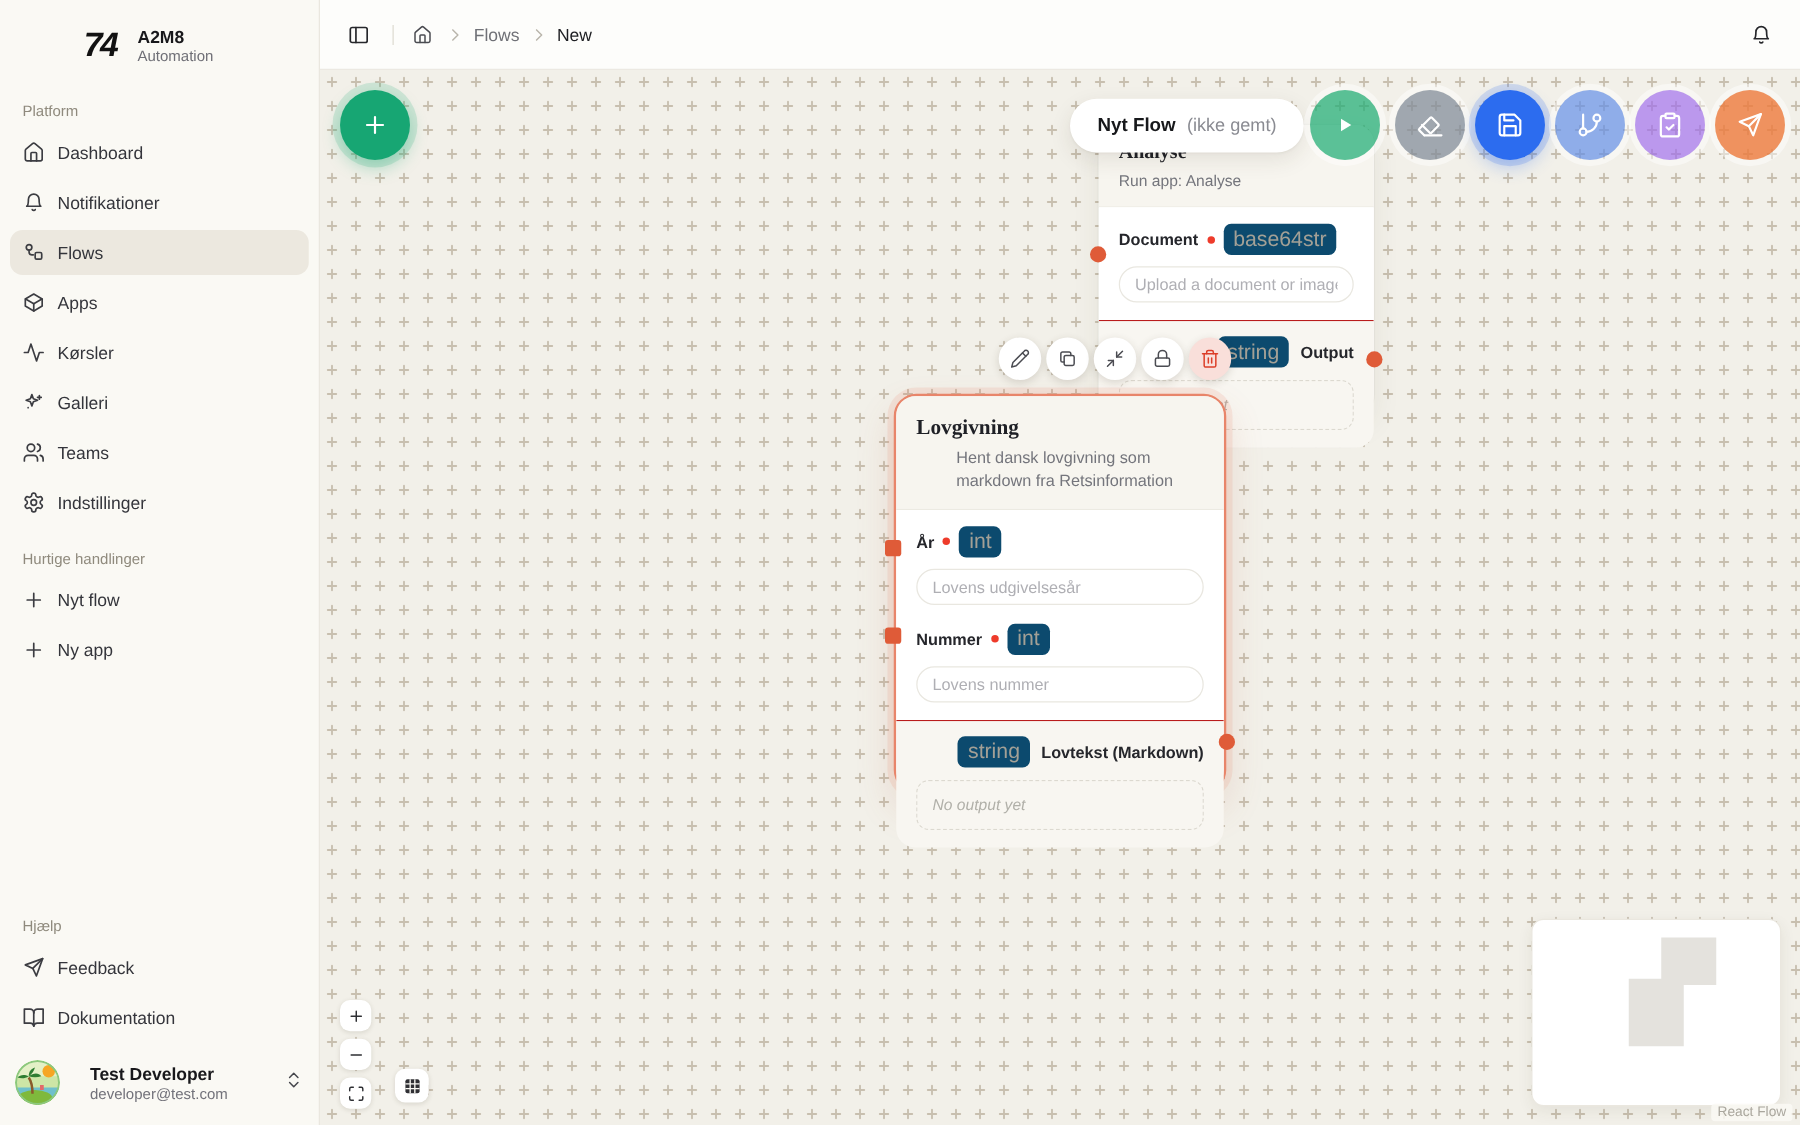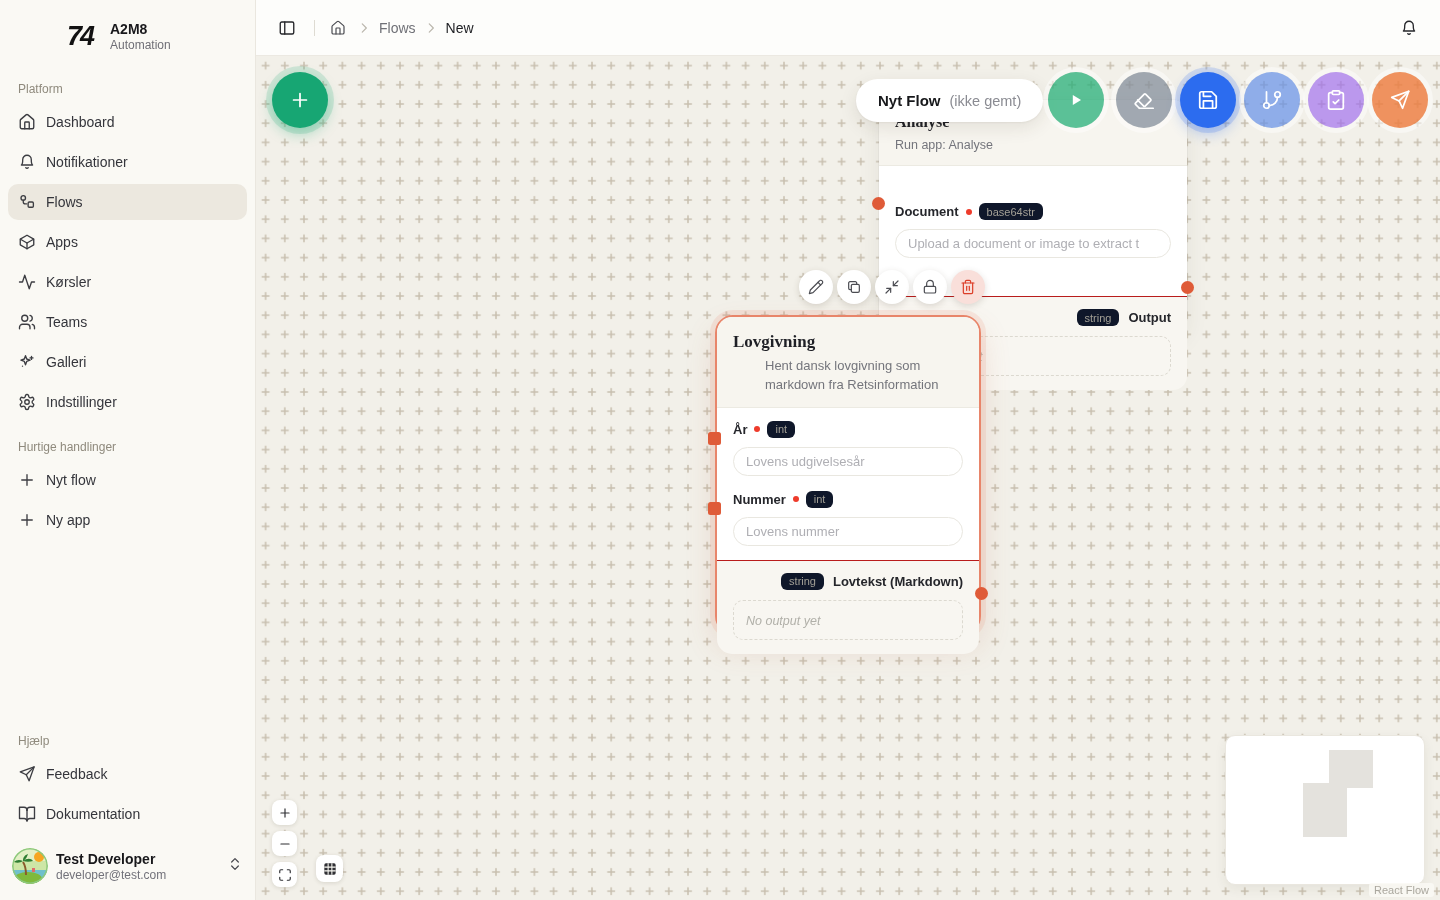--- a/index.html
+++ b/index.html
@@ -12,21 +12,21 @@
   .brand { display:flex; align-items:center; gap:10px; padding:16px 16px 10px; }
   .logo { width:40px; height:40px; display:flex; align-items:center; justify-content:center; font-weight:900; font-size:27px; letter-spacing:-2px; color:#121212; font-style:italic;margin-left:44px; }
   .brand-text .brand-name { font-size:14px; font-weight:700; color:#18181B; }
   .brand-text .brand-sub { font-size:12px; color:#6F6F76; margin-top:1px; }
   .nav-label { font-size:12px; color:#8F8A7D; padding:0 18px; margin:16px 0 8px; }
   .nav-list { padding:0 8px; }
   .nav-item { display:flex; align-items:center; gap:10px; height:36px; padding:0 10px; border-radius:10px; font-size:14px; color:#34353B; margin-bottom:4px; cursor:pointer; }
   .nav-item.active { background:#ECE8DF; }
   .nav-item svg { width:18px; height:18px; stroke:#3C3D42; stroke-width:1.8; fill:none; stroke-linecap:round; stroke-linejoin:round; flex-shrink:0; }
   .help-block { margin-top:auto; }
-  .user-row { display:flex; align-items:center; gap:8px; padding:12px 12px 16px; }
+  .user-row { display:flex; align-items:center; gap:24px; padding:12px 12px 16px; }
   .avatar { width:36px; height:36px; border-radius:50%; overflow:hidden; flex-shrink:0; }
   .user-meta { flex:1; min-width:0; }
   .user-name { font-size:14px; font-weight:700; color:#18181B; }
   .user-email { font-size:12px; color:#72727A; margin-top:1px; white-space:nowrap; }
   .chevrons svg { width:16px; height:16px; stroke:#45464C; stroke-width:1.8; fill:none; stroke-linecap:round; stroke-linejoin:round; }
 
   
   .main { flex:1; display:flex; flex-direction:column; }
   .topbar { height:56px; background:#FDFDFB; border-bottom:1px solid #ECE9E2; display:flex; align-items:center; padding:0 16px; }
   .icon-btn { width:30px; height:30px; border:none; background:transparent; display:flex; align-items:center; justify-content:center; border-radius:6px; cursor:pointer; }
@@ -60,31 +60,31 @@
 
   
   .node { position:absolute; background:#FFFFFF; border-radius:15px; display:flex; flex-direction:column; }
   .node-header { background:#F7F5EF; border-bottom:1px solid #ECEAE2; border-radius:14px 14px 0 0; padding:13px 16px 11px; }
   .node-title { font-family:"Liberation Serif","DejaVu Serif",serif; font-weight:700; color:#1F2026; }
   .node-sub { font-size:12.5px; color:#74757C; margin-top:5px; line-height:1.45; }
   .node-body { background:#FFFFFF; padding:13px 16px 14px; flex:1; }
   .frow { display:flex; align-items:center; gap:7px; }
   .flabel { font-size:13px; font-weight:700; color:#25262B; }
   .req-dot { width:6px; height:6px; border-radius:50%; background:#EE3B2B; }
-  .type-badge { background:#0f172a; color:#A3A096; font-size:11px; padding:2.5px 8px; border-radius:6px; }
+  .type-badge { background:#0c4a6e; color:#A3A096; font-size:17px; padding:2.5px 8px; border-radius:6px; }
   .pill-input { margin-top:9px; height:29px; border:1px solid #E9E7E0; border-radius:15px; padding:0 12px; display:flex; align-items:center; background:#FFFFFF; }
   .pill-input input { border:none; outline:none; background:transparent; width:100%; font-size:13px; color:#3F3F46; font-family:inherit; }
   .pill-input input::placeholder { color:#AFAFB4; }
   .node-out { background:#F8F6F1; border-top:1px solid #b91c1c; border-radius:0 0 14px 14px; padding:12px 16px 14px; }
   .out-row { display:flex; align-items:center; justify-content:flex-end; gap:9px; }
   .out-label { font-size:13px; font-weight:700; color:#25262B; }
   .out-box { margin-top:10px; border:1.3px dashed #DCD9D0; border-radius:10px; padding:10px 12px; }
   .out-empty { font-size:12.5px; font-style:italic; color:#B1B0A9; }
 
-  .node-analyse { left:623px; top:44px; width:308px; height:231px; z-index:5; box-shadow:0 10px 22px rgba(70,60,40,.08), 0 0 0 1px rgba(0,0,0,.03);gap:24px; }
+  .node-analyse { left:623px; top:44px; width:220px; height:231px; z-index:5; box-shadow:0 10px 22px rgba(70,60,40,.08), 0 0 0 1px rgba(0,0,0,.03); }
   .node-analyse .node-title { font-size:16px; }
   .node-lov { left:459px; top:259px; width:266px; height:319px; z-index:10; border:2.5px solid #E8856A; border-radius:18px; box-shadow:0 0 0 5px rgba(232,133,106,.15), 0 14px 30px rgba(190,100,70,.18); }
   .node-lov .node-header { border-radius:15px 15px 0 0; padding:15px 16px 12px; }
   .node-lov .node-title { font-size:17px; }
   .node-lov .node-sub { font-size:13px;margin-left:32px; }
   .node-lov .node-out { border-radius:0 0 15px 15px; }
   .field-block + .field-block { margin-top:15px; }
 
   .handle { position:absolute; width:13px; height:13px; background:#DF5B38; z-index:15; }
   .handle.circle { border-radius:50%; }
@@ -157,34 +157,34 @@
         <span>Apps</span>
       </div>
       <div class="nav-item">
         <svg viewBox="0 0 24 24">
             <path d="M22 12h-4l-3 9L9 3l-3 9H2"></path>
           </svg>
         <span>Kørsler</span>
       </div>
       <div class="nav-item">
         <svg viewBox="0 0 24 24">
+            <path d="M10 3.5 11.6 8l4.5 1.6-4.5 1.6L10 15.7 8.4 11.2 3.9 9.6 8.4 8Z"></path>
+            <path d="M18 4.5v4M16 6.5h4"></path>
+            <path d="M6 17.5v.01"></path>
+          </svg>
+        <span>Galleri</span>
+      </div>
+      <div class="nav-item">
+        <svg viewBox="0 0 24 24">
             <path d="M16 21v-2a4 4 0 0 0-4-4H6a4 4 0 0 0-4 4v2"></path>
             <circle cx="9" cy="7" r="4"></circle>
             <path d="M22 21v-2a4 4 0 0 0-3-3.87"></path>
             <path d="M16 3.13a4 4 0 0 1 0 7.75"></path>
           </svg>
         <span>Teams</span>
-      </div>
-      <div class="nav-item">
-        <svg viewBox="0 0 24 24">
-            <path d="M10 3.5 11.6 8l4.5 1.6-4.5 1.6L10 15.7 8.4 11.2 3.9 9.6 8.4 8Z"></path>
-            <path d="M18 4.5v4M16 6.5h4"></path>
-            <path d="M6 17.5v.01"></path>
-          </svg>
-        <span>Galleri</span>
       </div>
       <div class="nav-item">
         <svg viewBox="0 0 24 24">
             <path d="M12.22 2h-.44a2 2 0 0 0-2 2v.18a2 2 0 0 1-1 1.73l-.43.25a2 2 0 0 1-2 0l-.15-.08a2 2 0 0 0-2.73.73l-.22.38a2 2 0 0 0 .73 2.73l.15.1a2 2 0 0 1 1 1.72v.51a2 2 0 0 1-1 1.74l-.15.09a2 2 0 0 0-.73 2.73l.22.38a2 2 0 0 0 2.73.73l.15-.08a2 2 0 0 1 2 0l.43.25a2 2 0 0 1 1 1.73V20a2 2 0 0 0 2 2h.44a2 2 0 0 0 2-2v-.18a2 2 0 0 1 1-1.73l.43-.25a2 2 0 0 1 2 0l.15.08a2 2 0 0 0 2.73-.73l.22-.39a2 2 0 0 0-.73-2.73l-.15-.08a2 2 0 0 1-1-1.74v-.5a2 2 0 0 1 1-1.74l.15-.09a2 2 0 0 0 .73-2.73l-.22-.38a2 2 0 0 0-2.73-.73l-.15.08a2 2 0 0 1-2 0l-.43-.25a2 2 0 0 1-1-1.73V4a2 2 0 0 0-2-2z"></path>
             <circle cx="12" cy="12" r="3"></circle>
           </svg>
         <span>Indstillinger</span>
       </div>
     </nav>
 

